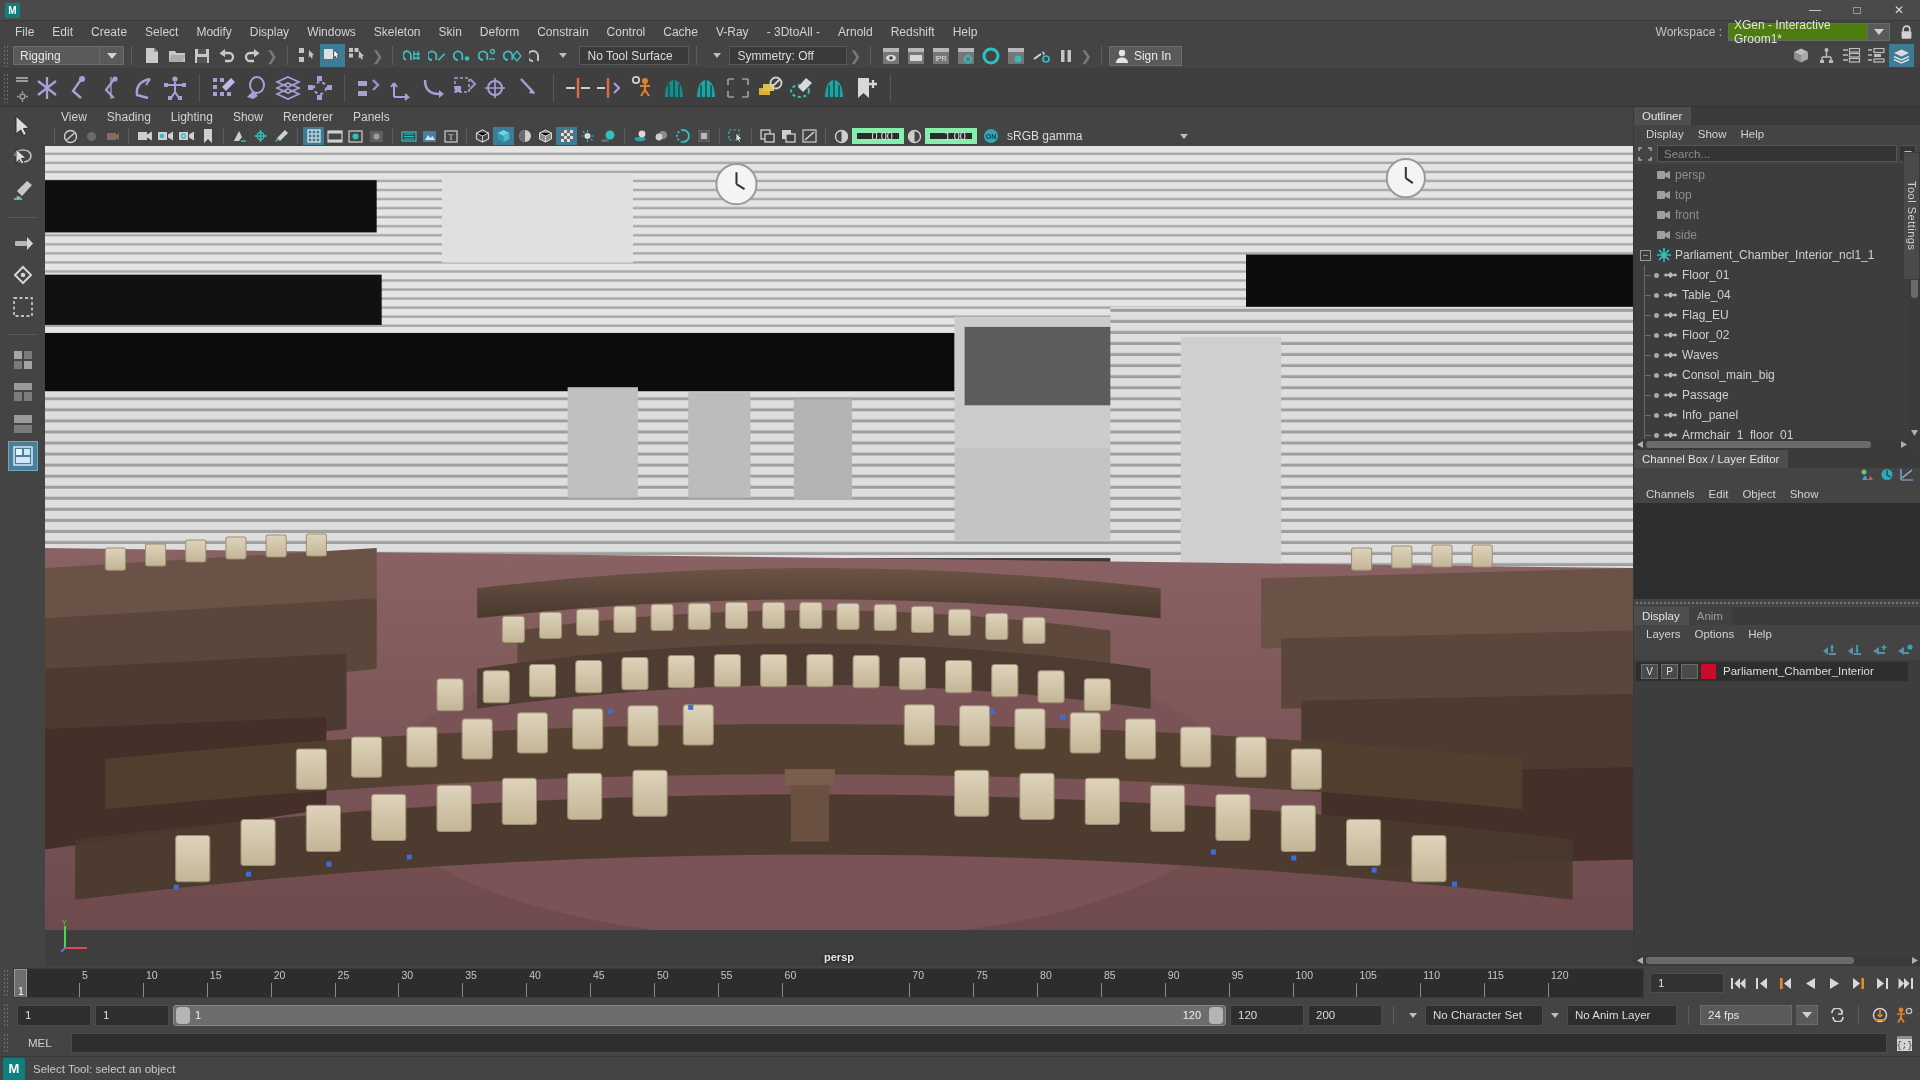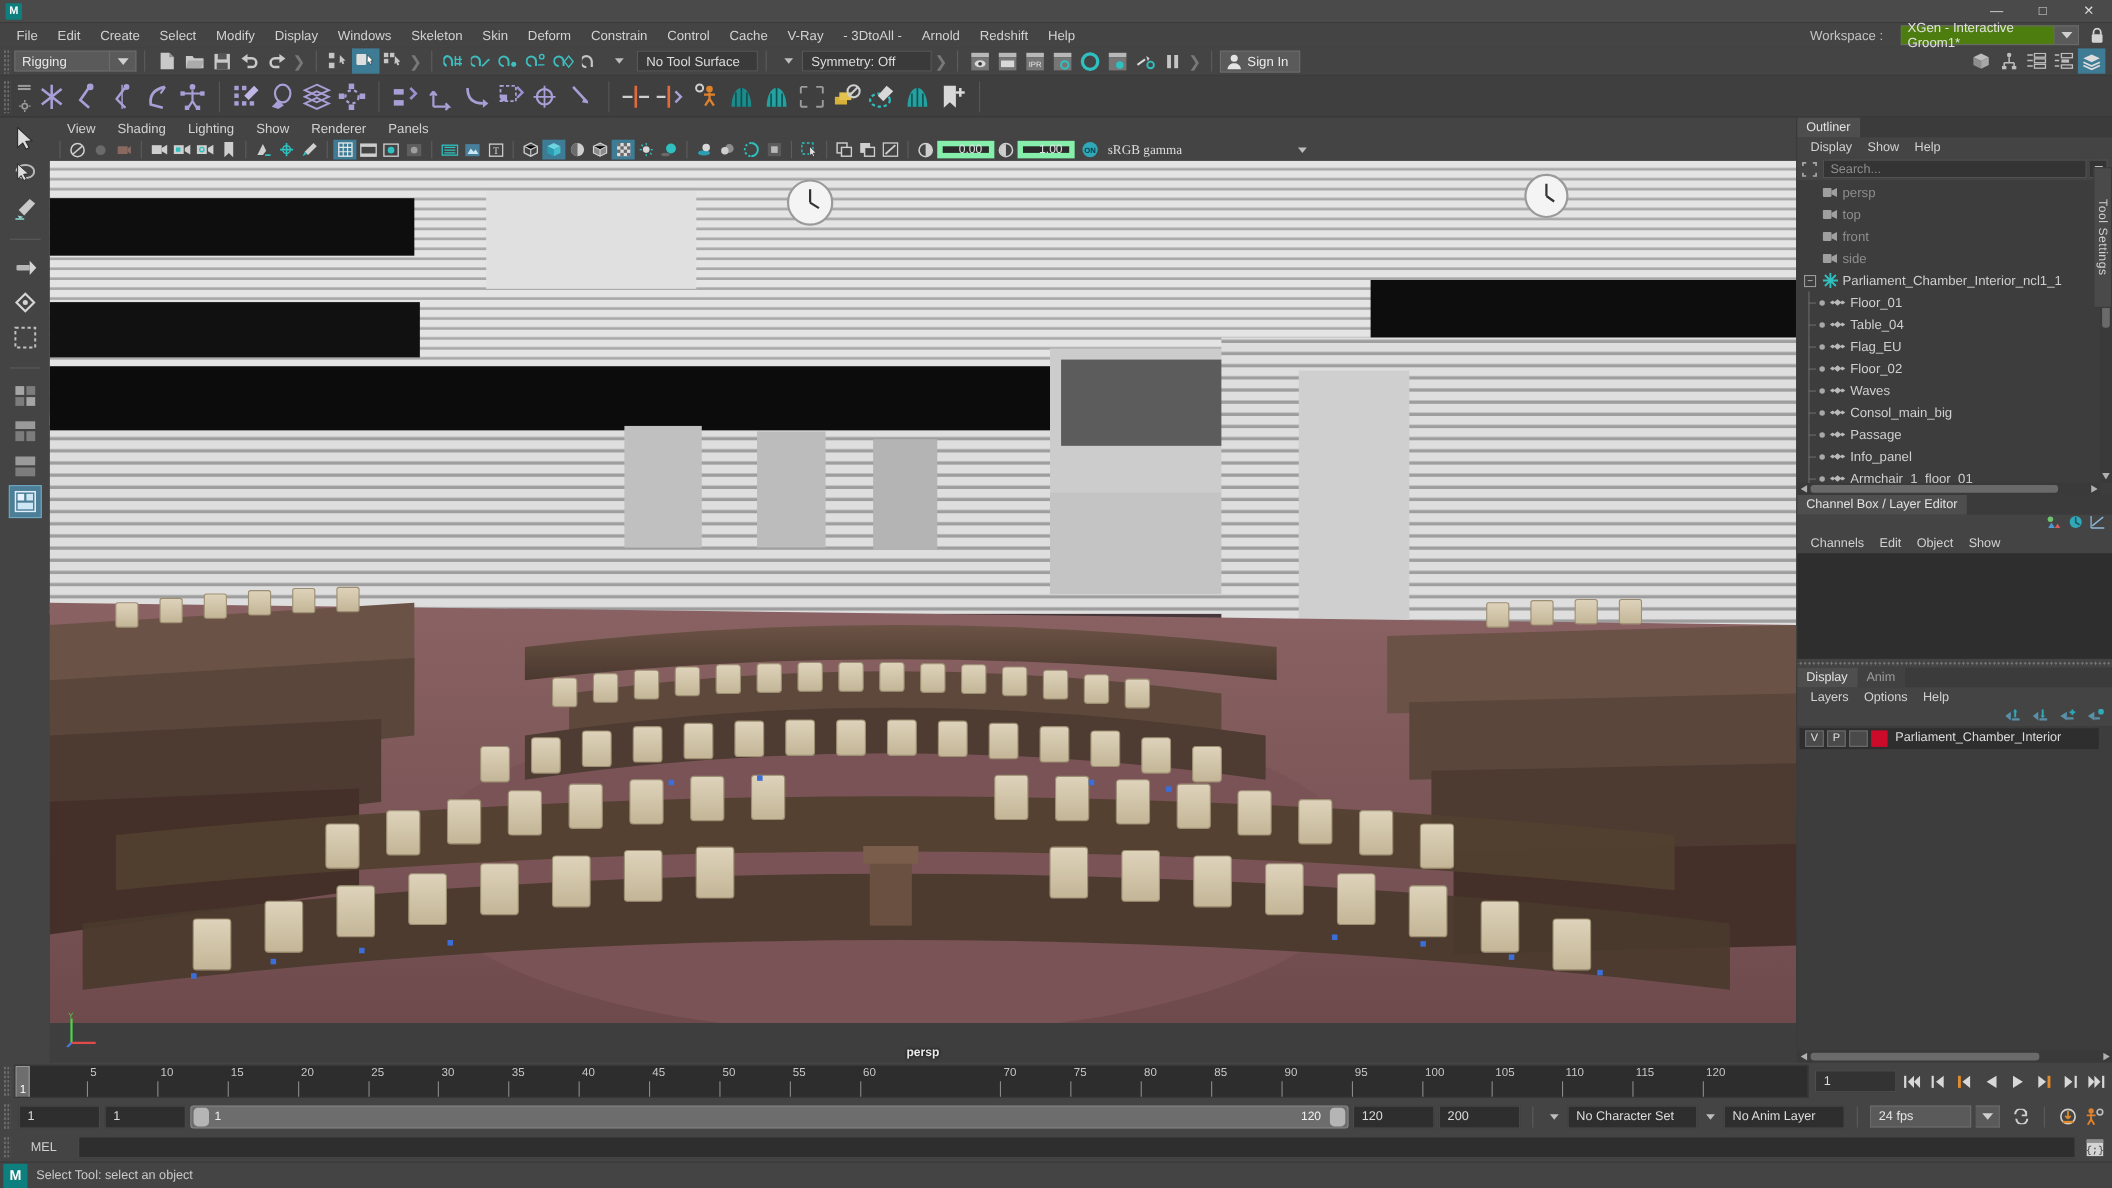--- a/index.html
+++ b/index.html
@@ -26,21 +26,21 @@
   .win-btns { display:flex; margin-left:auto; flex:none; }
   .win-btn { width:42px; height:21px; display:flex; align-items:center; justify-content:center;
     color:#d8d8d8; font-size:12px; }
   .win-btn span { pointer-events:none; }
 
   
   .menubar { height:22px; background:#444444; display:flex; align-items:center;
     padding-left:6px; flex:none; position:relative; }
   .menuitem { padding:2px 9px; font-size:12px; color:#d2d2d2; white-space:nowrap; line-height:16px; }
   .ws-box { margin-left:auto; display:flex; align-items:center; padding-right:4px; }
-  .ws-label { font-size:12px; color:#c4c4c4; margin-right:16px; }
+  .ws-label { font-size:12px; color:#c4c4c4; margin-right:6px; }
   .ws-field { background:#4d7c0f; border:1px solid #6a6a6a; height:18px; width:140px;
      display:flex; align-items:center; padding-left:5px; font-size:12px; color:#e2e2e2; }
   .ws-arrow { width:22px; height:18px; background:#5a5a5a; border:1px solid #6a6a6a; border-left:none;
      display:flex; align-items:center; justify-content:center; }
   .tri-down { width:0;height:0;border-left:5px solid transparent;border-right:5px solid transparent;border-top:6px solid #d0d0d0; }
   .lock-ic { width:20px;height:20px; margin-left:6px; display:flex;align-items:center;justify-content:center; }
 
   
   .statusline { height:26px; background:#444444; display:flex; align-items:center;
      padding-left:3px; flex:none; border-bottom:1px solid #3c3c3c; }
@@ -81,21 +81,21 @@
   .viewportwrap { flex:1 1 auto; display:flex; flex-direction:column; min-width:0; background:#444; }
   .vp-menubar { height:19px; background:#444444; display:flex; align-items:center; padding-left:6px; flex:none; }
   .vp-menubar .menuitem { padding:1px 10px; font-size:12px; }
   .vp-toolbar { height:20px; background:#444444; display:flex; align-items:center; padding-left:4px; flex:none; gap:0; }
   .vbtn { width:21px;height:18px;display:flex;align-items:center;justify-content:center;flex:none; }
   .vbtn.on { background:#3e7b95; }
   .vsep { width:1px;height:16px;background:#5d5d5d;margin:0 5px;flex:none; }
   .numfield { background:#2b2b2b;border:5px solid #86efac;height:16px;width:52px;
      display:flex;align-items:center;justify-content:flex-end;padding-right:6px;font-size:11px;color:#e0e0e0; }
   .gammafield { background:#444;height:17px;width:172px;display:flex;align-items:center;
-     padding-left:6px;font-size:12px;color:#dcdcdc;font-family:Liberation Serif, serif; }
+     padding-left:6px;font-size:12px;color:#dcdcdc; }
 
   .viewport { flex:1 1 auto; position:relative; overflow:hidden; min-height:0;
      background:linear-gradient(#4a4a4a,#3e3e3e); }
   .vp-canvas { position:absolute; inset:0; }
   .vp-label { position:absolute; left:50%; transform:translateX(-50%); bottom:3px;
      font-size:11px; font-weight:bold; color:#e8e8e8; text-shadow:0 0 3px #000; }
   .axis-gizmo { position:absolute; left:14px; bottom:14px; width:34px; height:34px; }
 
   
   .rightcol { width:287px; background:#444444; flex:none; display:flex; flex-direction:column; border-left:1px solid #383838; }

